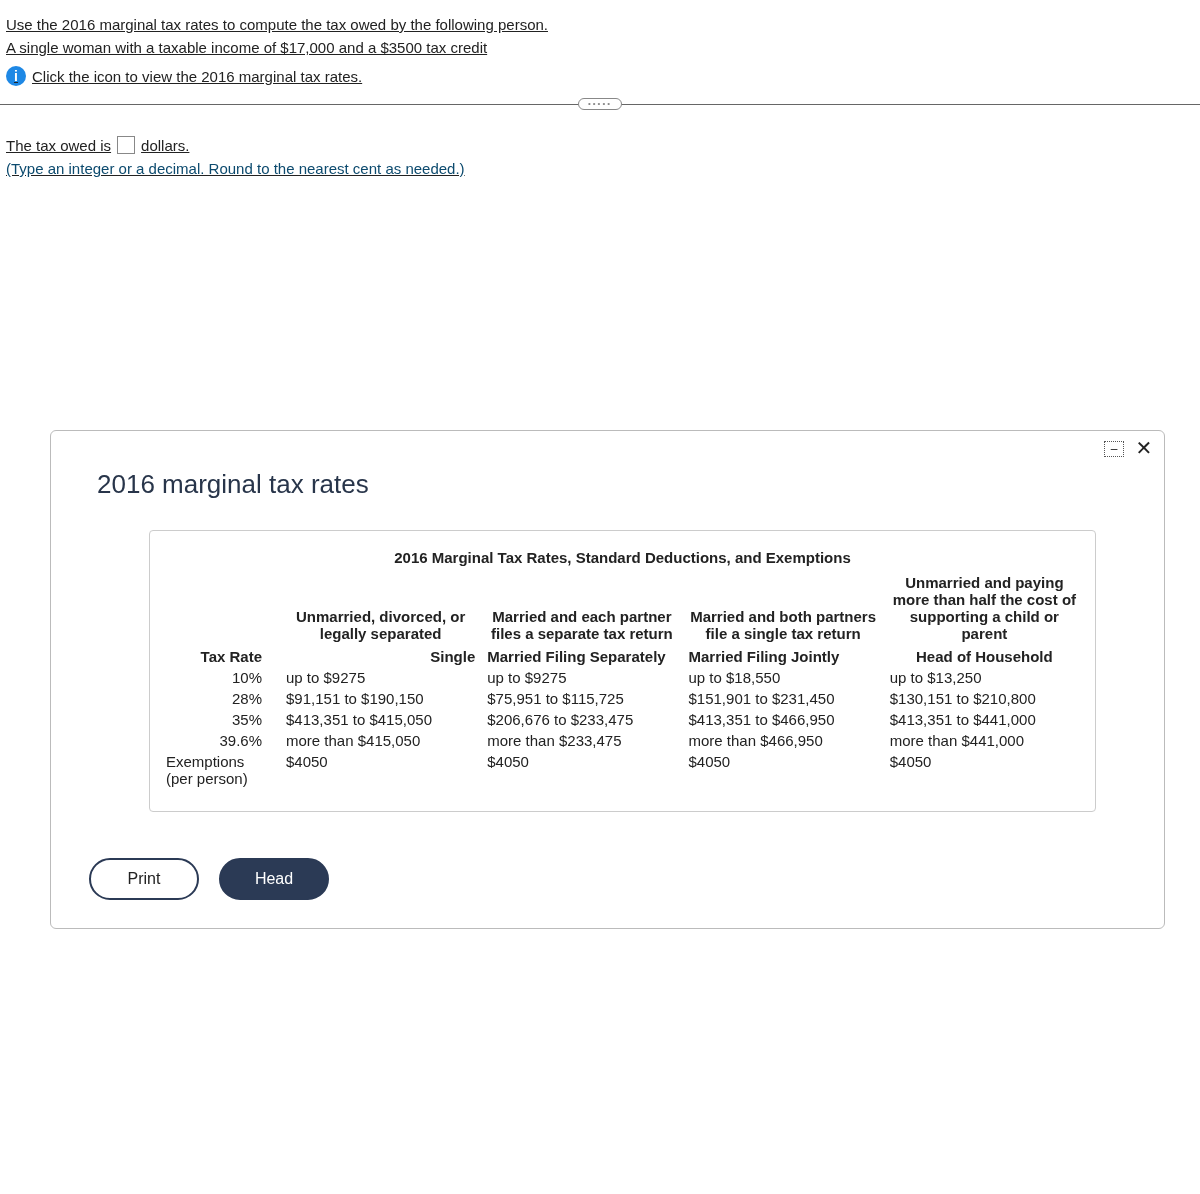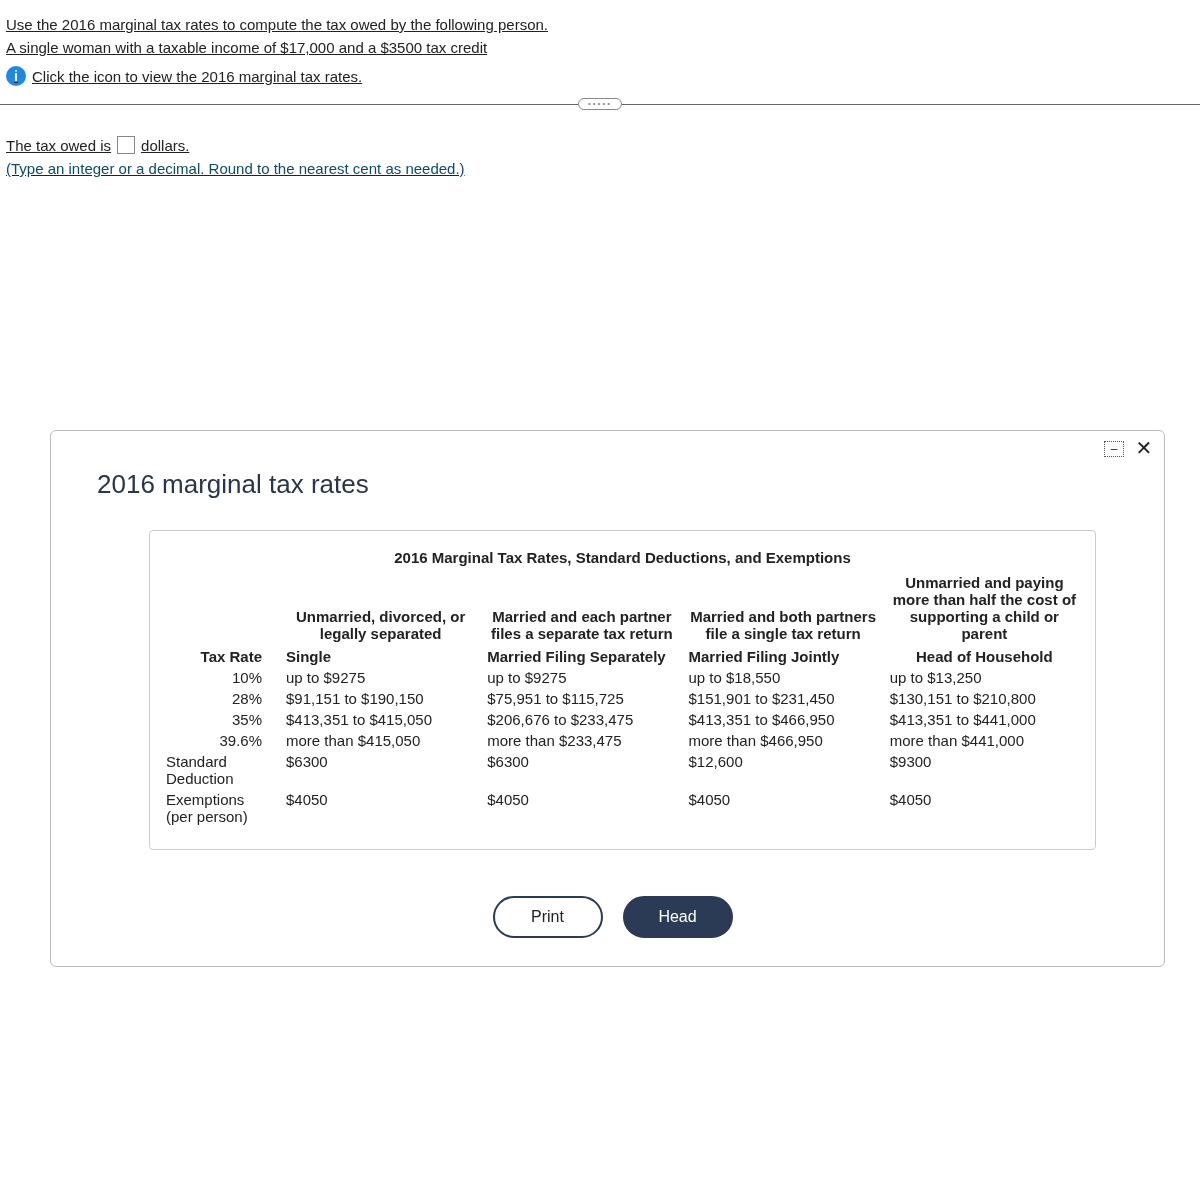--- a/index.html
+++ b/index.html
@@ -68,21 +68,21 @@
   .tax-table { width: 100%; border-collapse: collapse; table-layout: fixed; }
   .tax-table td, .tax-table th { padding: 2px 6px; font-size: 15px; vertical-align: top; text-align: left; }
   .tax-table .desc-row td { font-weight: bold; text-align: center; vertical-align: bottom; padding-bottom:4px;}
   .tax-table .hdr-row td { font-weight: bold; text-align: left; }
   .tax-table td.rate { text-align: right; padding-right: 18px; }
   .tax-table .footer-label { text-align: left; }
   .col-rate { width: 120px; }
   .col-data { width: auto; }
 
   .modal-buttons {
-    display: flex; justify-content: center; gap: 20px; margin-top: 46px;
+    display: flex; gap: 20px; margin-top: 46px;
   }
   .btn {
     min-width: 110px; padding: 10px 26px; border-radius: 28px;
     font-size: 16px; cursor: pointer;
   }
   .btn-outline { background: #fff; border: 2px solid #2b3a55; color: #222; }
   .btn-solid   { background: #2b3a55; border: 2px solid #2b3a55; color: #fff; }
 </style>
 </head>
 <body>
@@ -130,21 +130,21 @@
       <tbody>
           <tr class="desc-row">
         <td></td>
         <td>Unmarried, divorced, or legally separated</td>
         <td>Married and each partner files a separate tax return</td>
         <td>Married and both partners file a single tax return</td>
         <td>Unmarried and paying more than half the cost of supporting a child or parent</td>
       </tr>
       <tr class="hdr-row">
         <td class="rate">Tax Rate</td>
-        <td style="text-align:left">Single</td>
+        <td style="text-align:right">Single</td>
         <td>Married Filing Separately</td>
         <td>Married Filing Jointly</td>
         <td style="text-align:center">Head of Household</td>
       </tr>
       </tbody>
         <tbody id="rate-rows">
           <tr>
             <td class="rate">10%</td>
             <td>up to $9275</td>
             <td>up to $9275</td>
@@ -167,27 +167,20 @@
           </tr>
           <tr>
             <td class="rate">39.6%</td>
             <td>more than $415,050</td>
             <td>more than $233,475</td>
             <td>more than $466,950</td>
             <td>more than $441,000</td>
           </tr>
         </tbody>
       <tbody>
-          <tr>
-        <td class="footer-label">Standard Deduction</td>
-        <td>$6300</td>
-        <td>$6300</td>
-        <td>$12,600</td>
-        <td>$9300</td>
-      </tr>
       <tr>
         <td class="footer-label">Exemptions (per person)</td>
         <td>$4050</td>
         <td>$4050</td>
         <td>$4050</td>
         <td>$4050</td>
       </tr>
     </tbody>
       </table>
   </div>

